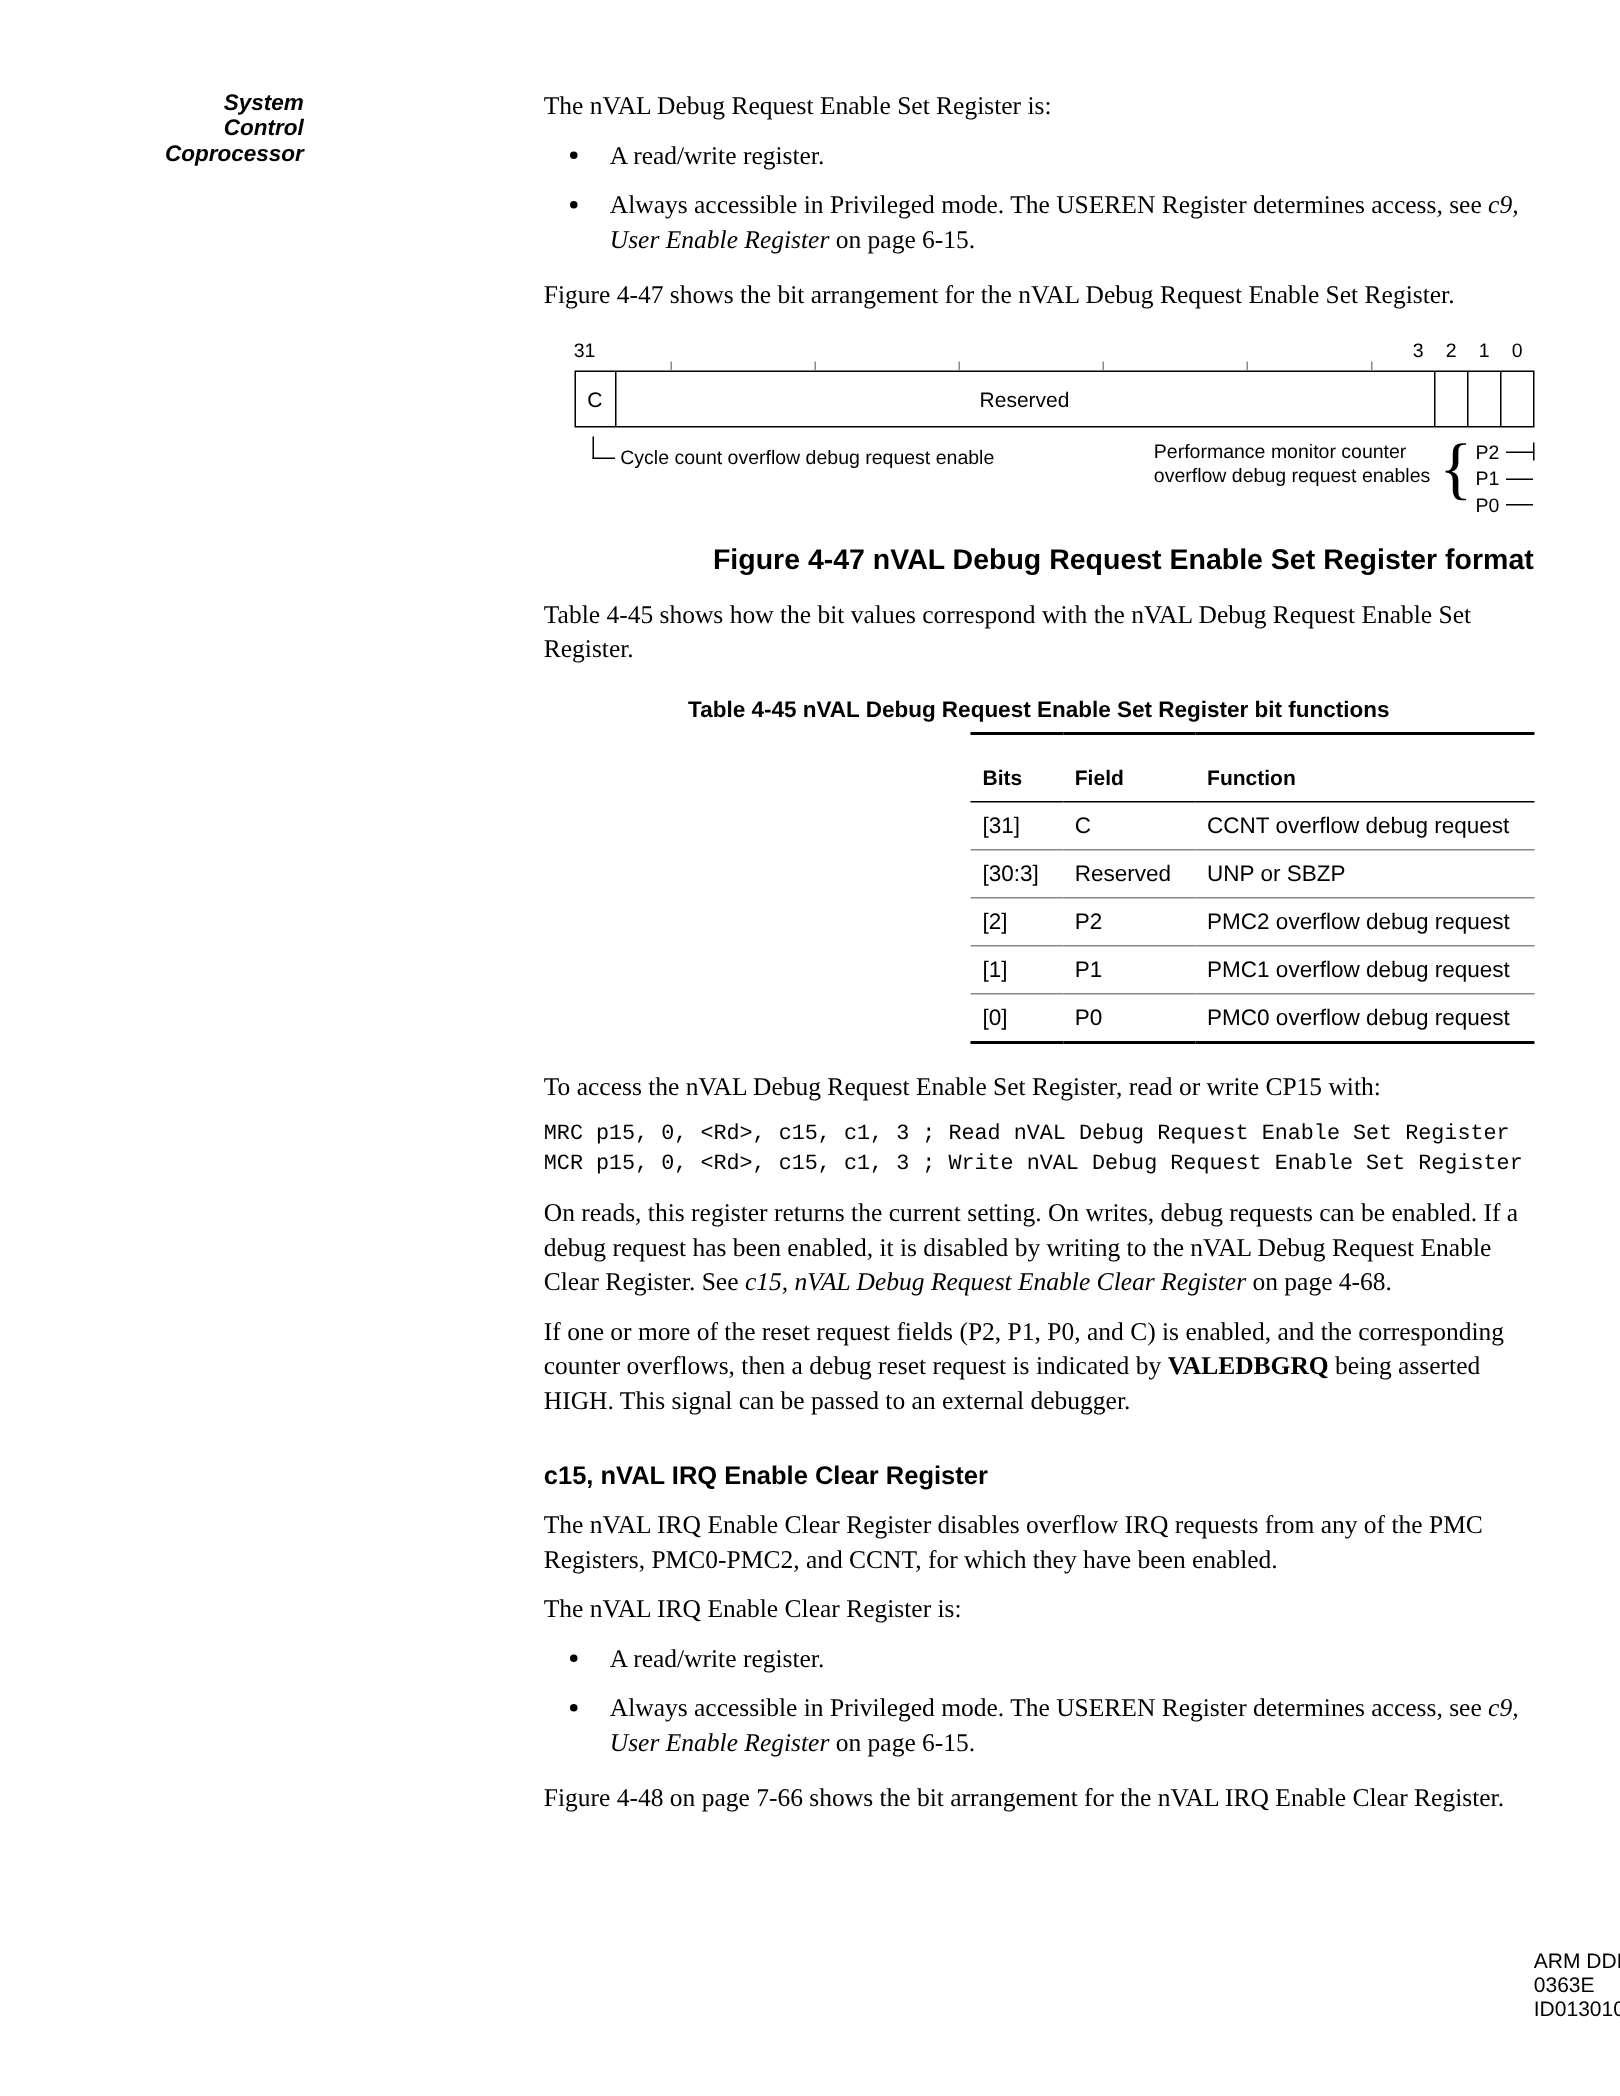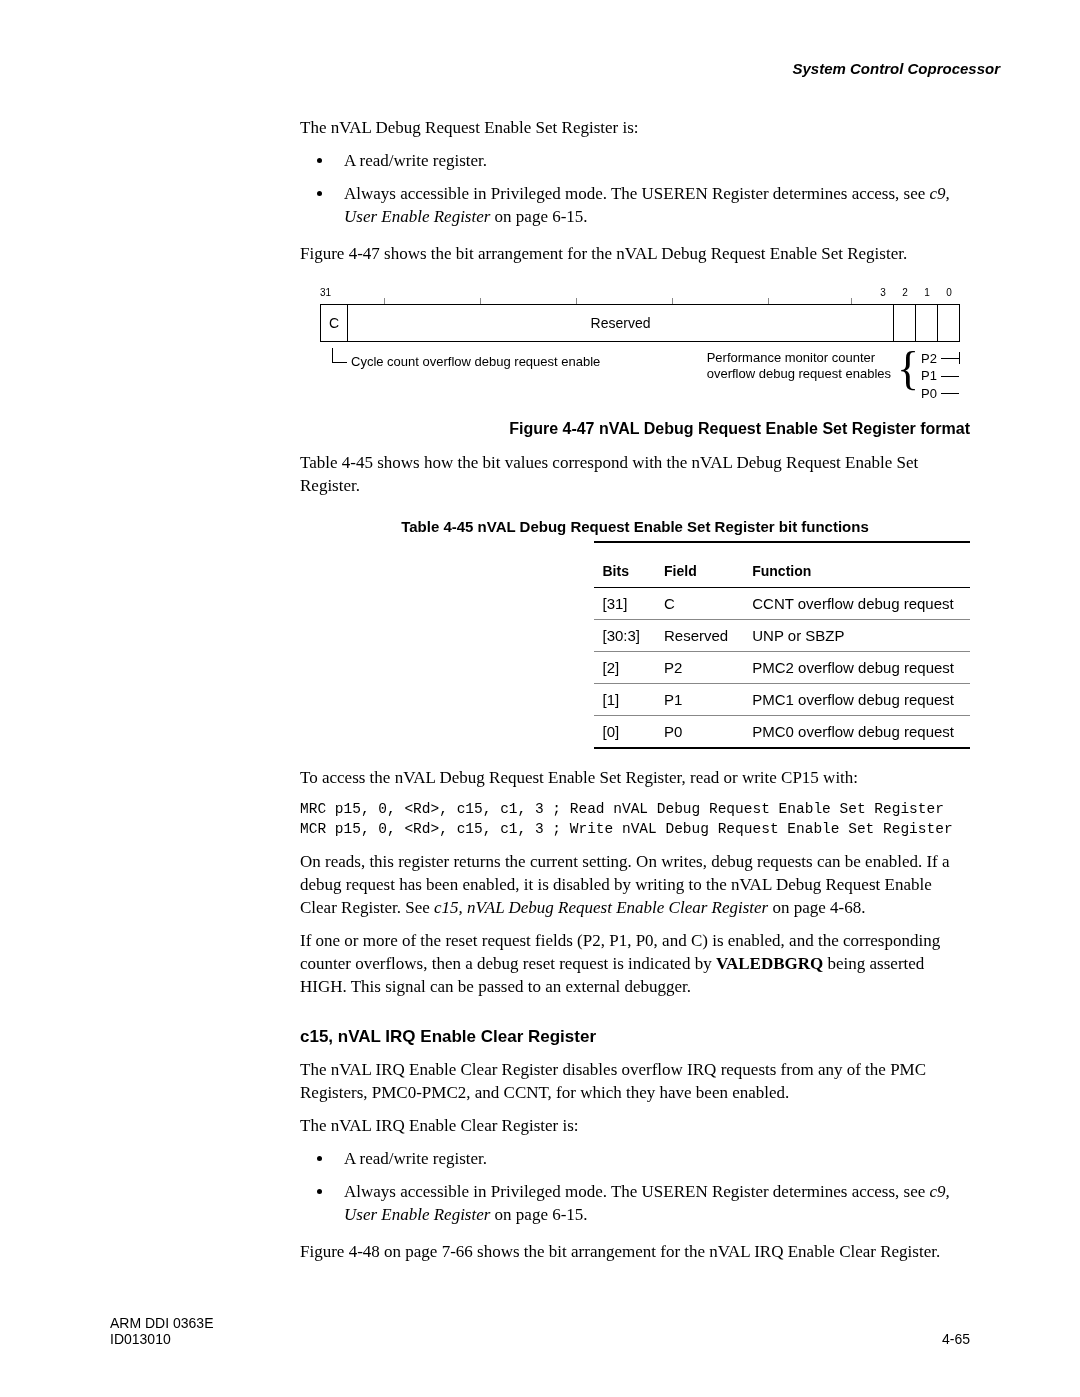--- a/index.html
+++ b/index.html
@@ -11,21 +11,20 @@
     width: 1080px;
     height: 1397px;
     box-sizing: border-box;
     position: relative;
   }
   .page {
     padding: 60px 110px 50px 110px;
     box-sizing: border-box;
     height: 100%;
     display: flex;
-    flex-direction: column;
   }
   .header-line {
     font-family: Arial, Helvetica, sans-serif;
     font-style: italic;
     font-weight: bold;
     font-size: 15px;
     text-align: right;
     margin-bottom: 40px;
     margin-right: -30px;
   }
@@ -53,21 +52,21 @@
 
   
   .regfig {
     margin: 14px 0 8px 0;
     width: 640px;
     margin-left: 20px;
   }
   .bitrow {
     display: flex;
     font-family: Arial, Helvetica, sans-serif;
-    font-size: 10px;
+    font-size: 13px;
     align-items: flex-end;
     height: 18px;
   }
   .bitrow .b31 { width: 28px; text-align: left; }
   .bitrow .gap { flex: 1; }
   .bitrow .b3, .bitrow .b2, .bitrow .b1, .bitrow .b0 {
     width: 22px; text-align: center;
   }
   .tickline {
     height: 6px;
@@ -149,21 +148,21 @@
     font-size: 13px;
     line-height: 1.35;
   }
   .ppp .row { display: flex; align-items: center; }
   .ppp .row .hline { width: 18px; height: 1px; background: #000; margin-left: 4px; }
   .ppp .row .up { width: 1px; height: 12px; background: #000; }
 
   .fig-caption {
     font-family: Arial, Helvetica, sans-serif;
     font-weight: bold;
-    font-size: 16px;
+    font-size: 19px;
     text-align: right;
     margin: 18px 0 14px 0;
   }
   .tbl-caption {
     font-family: Arial, Helvetica, sans-serif;
     font-weight: bold;
     font-size: 15px;
     text-align: center;
     margin: 20px 0 6px 0;
   }

